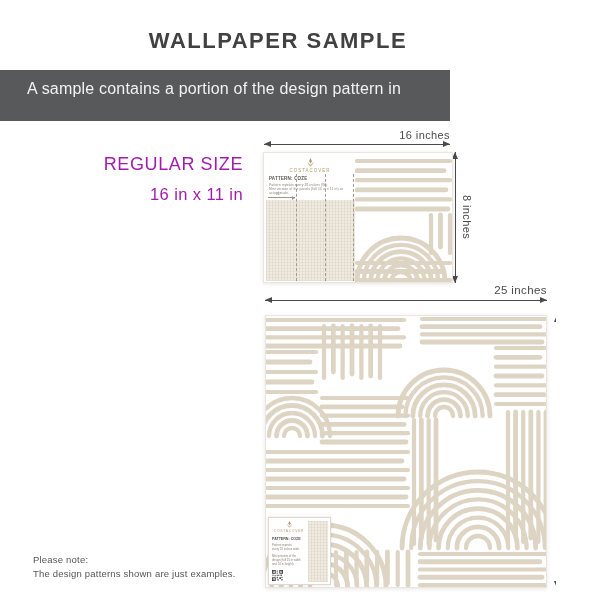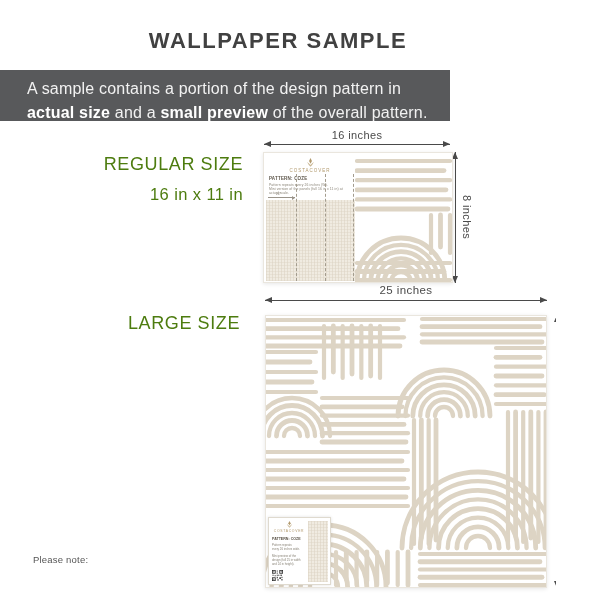--- a/index.html
+++ b/index.html
@@ -11,24 +11,24 @@
   .page-title {
     position:absolute; top:28px; left:0; right:0; text-align:center;
     font-size:22px; font-weight:600; letter-spacing:1.5px; color:#414141;
   }
   .banner {
     position:absolute; top:70px; left:0; width:450px; height:51px;
     background:#58595b; color:#f2f2f2; padding:7px 0 16px 27px;
     font-size:16px; line-height:1.5; letter-spacing:.2px;
   }
   .banner b { color:#ffffff; font-weight:700; }
-  .size-label { position:absolute; text-align:right; color:#4d7c0f; }
+  .size-label { position:absolute; text-align:right; color:#a21caf; }
   .size-label .t1 { font-size:18px; letter-spacing:.6px; }
   .size-label .t2 { font-size:16.5px; margin-top:10px; letter-spacing:.4px; }
-  .dim-label-h { position:absolute; text-align:center; font-size:11px; color:#4a4a4a; letter-spacing:.4px; }
+  .dim-label-h { position:absolute; text-align:right; font-size:11px; color:#4a4a4a; letter-spacing:.4px; }
   .dim-label-v {
     position:absolute; writing-mode:vertical-rl; text-align:center;
     font-size:11px; color:#4a4a4a; letter-spacing:.4px;
   }
   .arrow-h { position:absolute; height:1px; background:#4a4a4a; }
   .arrow-h::before { content:''; position:absolute; left:0; top:-3px;
     border-right:7px solid #4a4a4a; border-top:3.5px solid transparent; border-bottom:3.5px solid transparent; }
   .arrow-h::after { content:''; position:absolute; right:0; top:-3px;
     border-left:7px solid #4a4a4a; border-top:3.5px solid transparent; border-bottom:3.5px solid transparent; }
   .arrow-v { position:absolute; width:1px; background:#4a4a4a; }
@@ -70,21 +70,20 @@
 </style>
 </head>
 <body>
 
 <div class="canvas">
 
   <div class="page-title">WALLPAPER SAMPLE</div>
 
   <div class="banner" style="background: rgb(88, 89, 91);">
     <div><span>A sample contains a portion of the design pattern in</span></div>
-    <div><b>actual size</b><span> and a </span><b>small preview</b><span> of the overall pattern.</span></div>
   </div>
 
   <div>
     <div class="size-label" style="left:60px; top:154px; width:183px;">
       <div class="t1">REGULAR SIZE</div>
       <div class="t2">16 in x 11 in</div>
     </div>
 
     <div class="dim-label-h" style="left:264px; top:129px; width:186px;">16 inches</div>
     <div class="arrow-h" style="left:264px; top:144px; width:186px;"></div>
@@ -138,21 +137,20 @@
 
       <div class="texture" style="position:absolute; left:2px; top:47px; width:89px; height:81px;"></div>
       <div class="fold-line" style="left:32px; top:21px; height:107px;"></div>
       <div class="fold-line" style="left:61px; top:21px; height:107px;"></div>
       <div class="fold-line" style="left:89px; top:21px; height:107px;"></div>
     </div>
   </div>
 
   <div>
     <div class="size-label" style="left:60px; top:313px; width:180px;">
-      <div class="t1">LARGE SIZE</div>
     </div>
 
     <div class="dim-label-h" style="left:265px; top:284px; width:282px; font-size:11.5px;">25 inches</div>
     <div class="arrow-h" style="left:265px; top:300px; width:282px;"></div>
 
     <div class="arrow-v" style="left:557px; top:315px; height:273px;"></div>
     <div class="dim-label-v" style="left:563px; top:315px; height:273px; font-size:11.5px;">24 inches</div>
 
     <div class="sample-card" style="left:265px; top:315px; width:282px; height:273px;">
       <svg id="large-pattern" class="pattern-svg" style="left:0;" width="280" height="271" viewBox="0 0 280 271">
@@ -315,15 +313,16 @@
               <rect x="5" y="10" width="2" height="2" fill="#2b2b2b"></rect>
           </svg>
         </div>
         <div class="texture" style="flex:1; margin-left:2px;"></div>
       </div>
     </div>
   </div>
 
   <div class="footer-note" style="left:33px; top:553px;">
     <div>Please note:</div>
+    <div>The design patterns shown are just examples.</div>
   </div>
 
 </div>
 
 </body></html>

